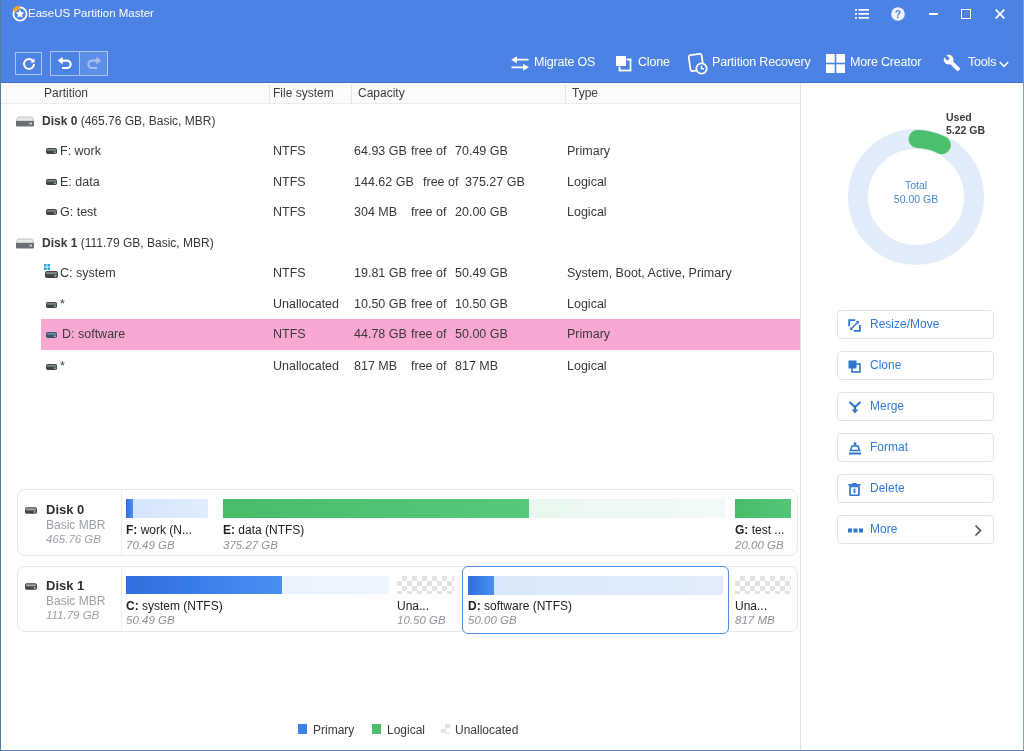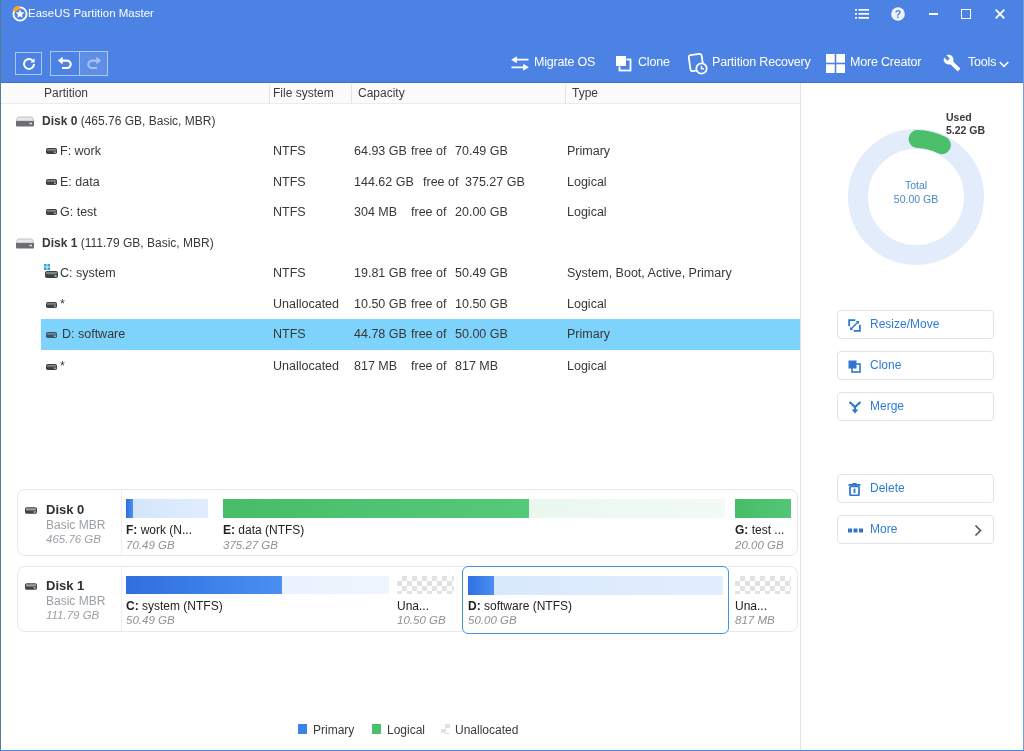--- a/index.html
+++ b/index.html
@@ -35,21 +35,21 @@
 #btn-exec .txt { position:absolute; left:26px; top:5px; white-space:nowrap; }
 
 .tb-item { position:absolute; top:51px; height:25px; color:#fff; font-size:12.5px; letter-spacing:-0.2px; }
 
 
 #thead { position:absolute; left:0; top:83px; width:799px; height:21px; background:#fbfbfb; border-bottom:1px solid #ececec; }
 #thead .h { position:absolute; top:3px; font-size:12px; color:#3c3c3c; }
 #thead .vsep { position:absolute; top:1px; width:1px; height:19px; background:#e4e4e4; }
 .trow { position:absolute; left:0; width:799px; height:31px; font-size:12.5px; color:#383838; }
 .trow .cell { position:absolute; top:8px; white-space:nowrap; }
-.hl { background:#7dd3fc; }
+.hl { background:#f9a8d4; }
 
 
 #rpanel { position:absolute; left:799px; top:83px; width:224px; height:668px; background:#fff; border-left:1px solid #e2e2e2; }
 .rbtn { position:absolute; left:36px; width:157px; height:29px; background:#fff; border:1px solid #dfe3e8; border-radius:4px; color:#2e7bd9; font-size:12px; }
 .rbtn .lbl { position:absolute; left:32px; top:6px; }
 .rbtn svg { position:absolute; left:10px; top:8px; }
 
 
 .dcard { position:absolute; left:16px; width:781px; background:#fff; border:1px solid #e9e9e9; border-radius:8px; }
 .dcard .dsep { position:absolute; left:103px; top:0; width:1px; height:100%; background:#eeeeee; }
@@ -327,20 +327,28 @@
     <span class="lbl">Clone</span>
   </div>
   <div class="rbtn" style="top:309px;">
     <svg width="14" height="13" viewBox="0 0 14 13">
       <path d="M1.5 1 L7 6 L12.5 1" fill="none" stroke="#2e76cf" stroke-width="2.2"></path>
       <path d="M7 5 L7 9" stroke="#2e76cf" stroke-width="2.2"></path>
       <path d="M3.6 8.4 L10.4 8.4 L7 12.6 Z" fill="#2e76cf"></path>
     </svg>
     <span class="lbl">Merge</span>
   </div>
+  <div class="rbtn" style="top:350px;">
+    <svg width="14" height="13" viewBox="0 0 14 13">
+      <rect x="5.7" y="0.5" width="2.6" height="3" fill="#2e76cf"></rect>
+      <path d="M4 4 L10 4 L11.5 8.5 L2.5 8.5 Z" fill="none" stroke="#2e76cf" stroke-width="1.6"></path>
+      <rect x="1" y="10.5" width="12" height="2" fill="#2e76cf"></rect>
+    </svg>
+    <span class="lbl">Format</span>
+  </div>
   <div class="rbtn" style="top:391px;">
     <svg width="13" height="13" viewBox="0 0 13 13">
       <rect x="2" y="3.4" width="9" height="9" rx="1" fill="none" stroke="#2e76cf" stroke-width="1.7"></rect>
       <rect x="0.5" y="1" width="12" height="1.8" fill="#2e76cf"></rect>
       <rect x="4.4" y="0" width="4.2" height="1.6" fill="#2e76cf"></rect>
       <rect x="5.6" y="5.6" width="1.8" height="4.4" fill="#2e76cf"></rect>
     </svg>
     <span class="lbl">Delete</span>
   </div>
   <div class="rbtn" style="top:432px;">

